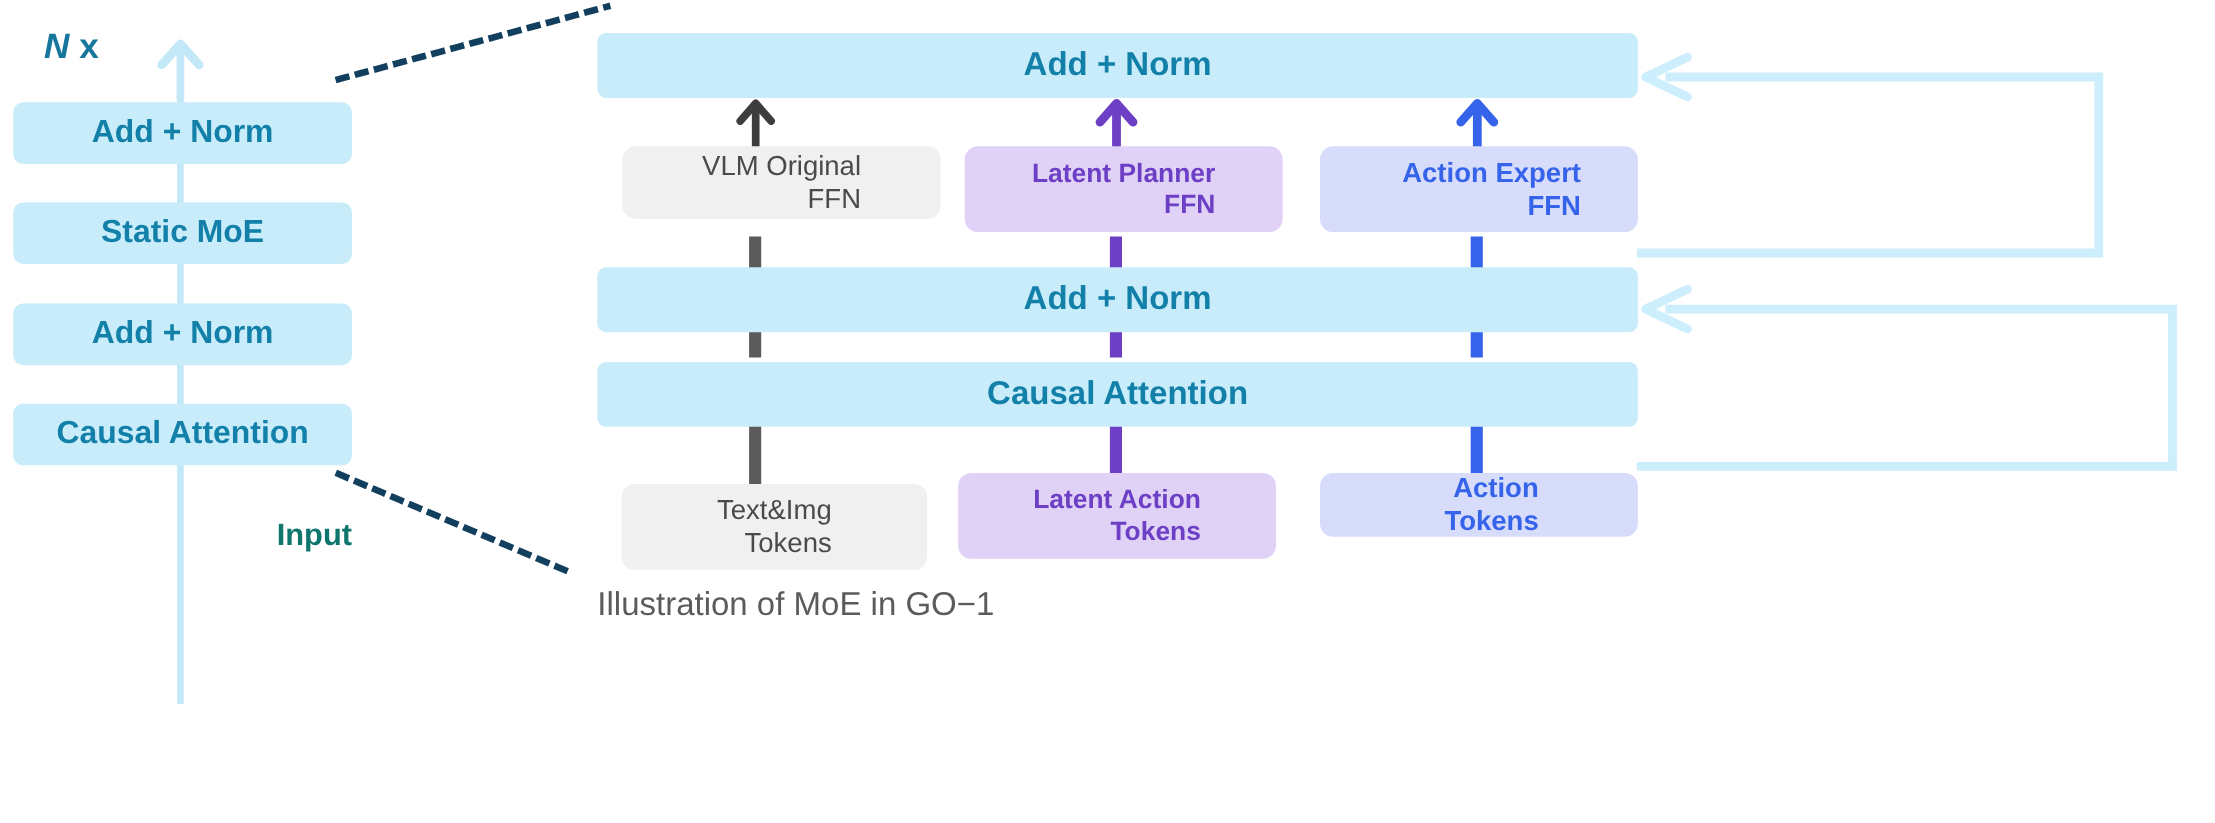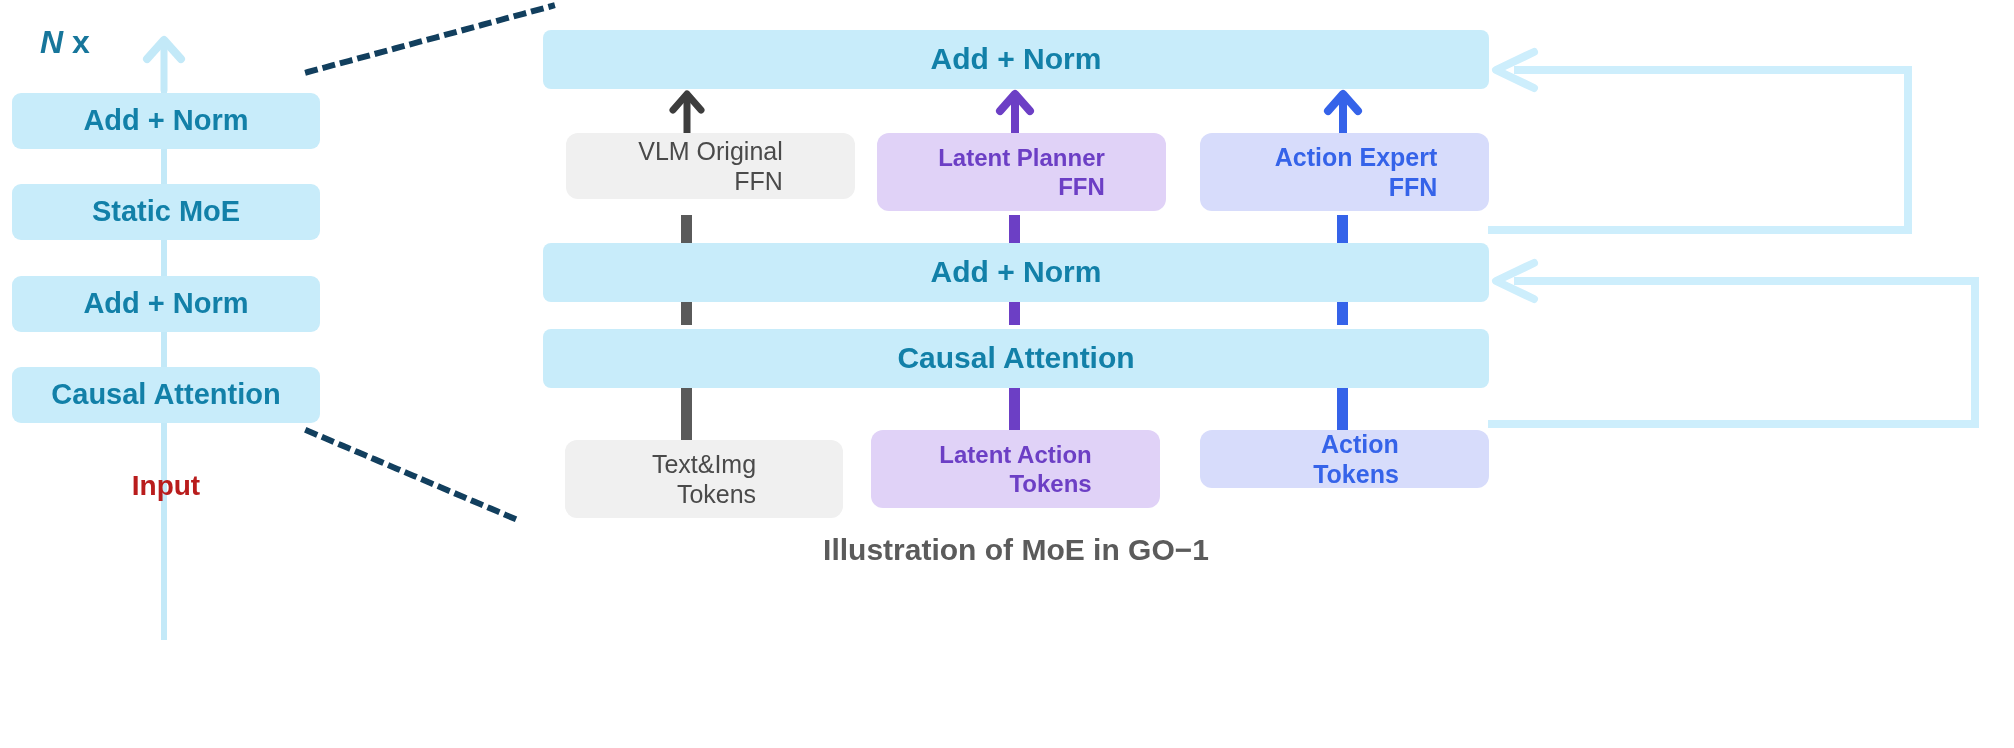--- a/index.html
+++ b/index.html
@@ -32,23 +32,23 @@
   .nx-label{
     position:absolute;
     color:#17769b;
     font-size:32px;
     font-weight:700;
     z-index:6;
   }
   .nx-label i{font-style:italic;font-weight:800;}
   .input-label{
     position:absolute;
-    color:#b91c1c;
+    color:#0f766e;
     font-size:28px;font-weight:700;
-    text-align:center;
+    text-align:right;
     z-index:6;
   }
   .lspine{
     position:absolute;
     background:#c3e9f8;
     width:6px;
     z-index:1;
   }
   .larrow{position:absolute;z-index:2;}
 
@@ -78,22 +78,21 @@
     font-size:25px;
     border-radius:12px;
     padding-left:23px;
   }
 
   .conn{position:absolute;z-index:2;}
   .caption{
     position:absolute;
     color:#5b5b5b;
     font-size:30px;
-    font-weight:700;
-    text-align:center;
+    font-weight:400;
     z-index:6;
   }
   svg{display:block;overflow:visible;}
 </style>
 </head>
 <body>
 
 <div id="stage">
 
   <div class="nx-label" style="left:40px;top:24px;">

